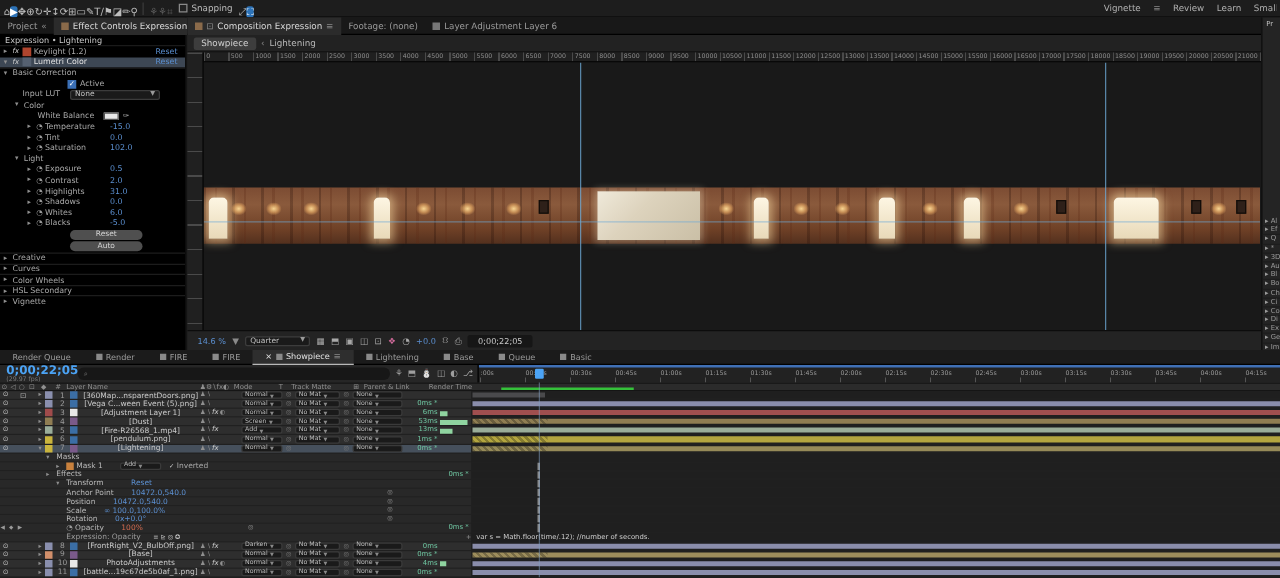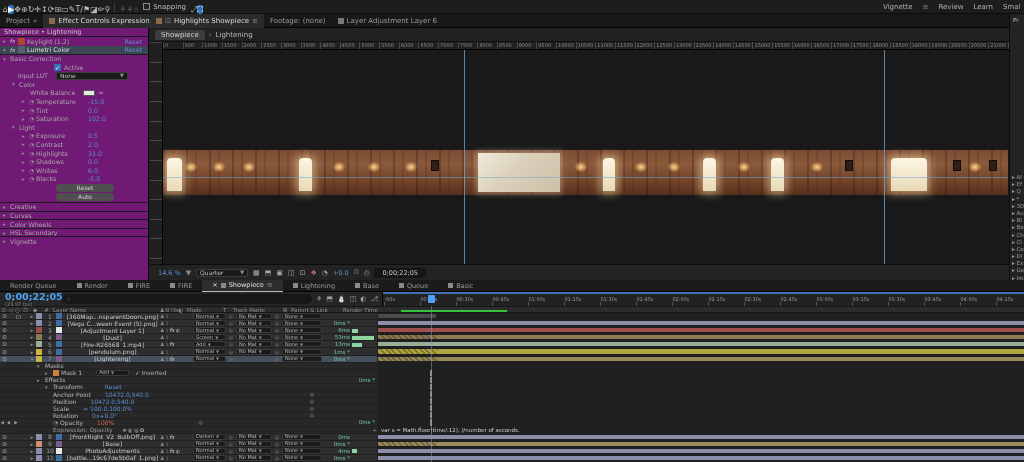--- a/index.html
+++ b/index.html
@@ -23,21 +23,21 @@
   
   .main { position:absolute; left:0; top:14px; width:1024px; height:266px; }
   .ptabs { height:14px; background:#181818; display:flex; align-items:center; font-size:7px; color:#9a9a9a; border-bottom:1px solid #000; }
   .ptab { display:flex; align-items:center; gap:3px; padding:0 6px; height:14px; white-space:nowrap; }
   .ptab.active { background:#2b2b2b; color:#d8d8d8; }
   .sq { width:6px; height:6px; background:#8a6a4a; display:inline-block; }
   .sq.grey { background:#777; }
   .menu-glyph { color:#8a8a8a; font-size:7px; }
 
   
-  .left-panel { position:absolute; left:0; top:0; width:149px; height:266px; background:#701a75; border-right:1px solid #0c0c0c; }
+  .left-panel { position:absolute; left:0; top:0; width:149px; height:266px; background:#000000; border-right:1px solid #0c0c0c; }
   .ec-head { height:9px; line-height:9px; font-size:6.5px; color:#c9c9c9; padding-left:4px; border-bottom:1px solid #1a1a1a; }
   .ec-row { display:flex; align-items:center; height:8.6px; font-size:6.3px; color:#a8a8a8; padding-left:3px; position:relative; }
   .ec-row .tw { width:7px; color:#8f8f8f; font-size:5.5px; }
   .ec-row .fx { font-size:5.5px; font-style:italic; color:#cfcfcf; width:8px; }
   .ec-row .eicon { width:7px; height:7px; margin-right:2px; }
   .ec-row .reset { margin-left:auto; margin-right:6px; color:#5b8fd0; }
   .ec-row.sel { background:#3d4754; color:#e0e0e0; }
   .ec-row .val { color:#5b8fd0; }
   .ec-sec { border-top:1px solid #1c1c1c; }
   .ec-check { width:7px; height:7px; background:#3a6fb5; color:#fff; font-size:6px; line-height:7px; text-align:center; margin-right:3px; }
@@ -166,21 +166,21 @@
         <div class="ptab">
           <span>Project</span>
           <span class="menu-glyph">«</span>
         </div>
         <div class="ptab active">
           <span class="sq"></span>
           <span>Effect Controls Expression</span>
           <span class="menu-glyph">≡</span>
         </div>
       </div>
-      <div class="ec-head">Showpiece • Lightening</div>
+      <div class="ec-head">Expression • Lightening</div>
       <div class="ec-row">
         <span class="tw">▸</span>
         <span class="fx">fx</span>
         <span class="eicon" style="background:#b0452e"></span>
         <span>Keylight (1.2)</span>
         <span class="reset">Reset</span>
       </div>
       <div class="ec-row sel">
         <span class="tw">▾</span>
         <span class="fx">fx</span>
@@ -296,21 +296,21 @@
             <span>Vignette</span>
           </div>
         </div>
     </div>
 
     <div class="viewer">
       <div class="ptabs">
         <div class="ptab active">
           <span class="sq"></span>
           <span class="menu-glyph">⊡</span>
-          <span>Highlights Showpiece</span>
+          <span>Composition Expression</span>
           <span class="menu-glyph">≡</span>
         </div>
         <div class="ptab">
           <span>Footage: (none)</span>
         </div>
         <div class="ptab">
           <span class="sq grey"></span>
           <span>Layer Adjustment Layer 6</span>
         </div>
       </div>

